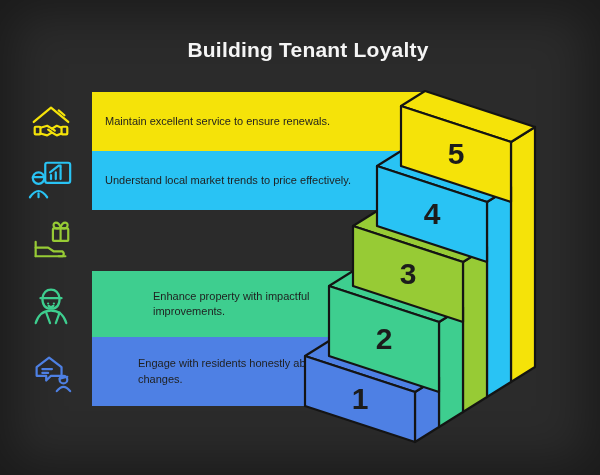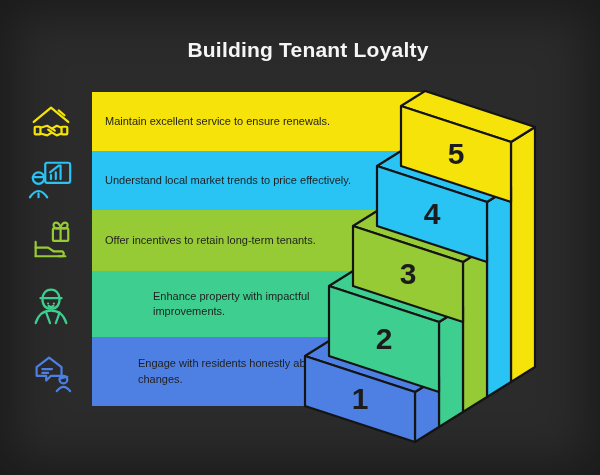--- a/index.html
+++ b/index.html
@@ -44,23 +44,20 @@
 
 <div class="stage">
 
   <h1 class="title">Building Tenant Loyalty</h1>
 
   <div class="band b1" style="background-color: rgb(245, 227, 9);">
     <p>Maintain excellent service to ensure renewals.</p>
   </div>
   <div class="band b2" style="background-color: rgb(41, 195, 244);">
     <p>Understand local market trends to price effectively.</p>
-  </div>
-  <div class="band b3" style="background-color: rgb(151, 203, 53);">
-    <p>Offer incentives to retain long-term tenants.</p>
   </div>
   <div class="band b4" style="background-color: rgb(62, 206, 143); padding-left: 48px;">
     <p>Enhance property with impactful improvements.</p>
   </div>
   <div class="band b5" style="background-color: rgb(78, 128, 228);">
     <p>Engage with residents honestly about changes.</p>
   </div>
 
   <svg class="icon i1" viewBox="0 0 48 48">
     <g stroke="#F5E309">

